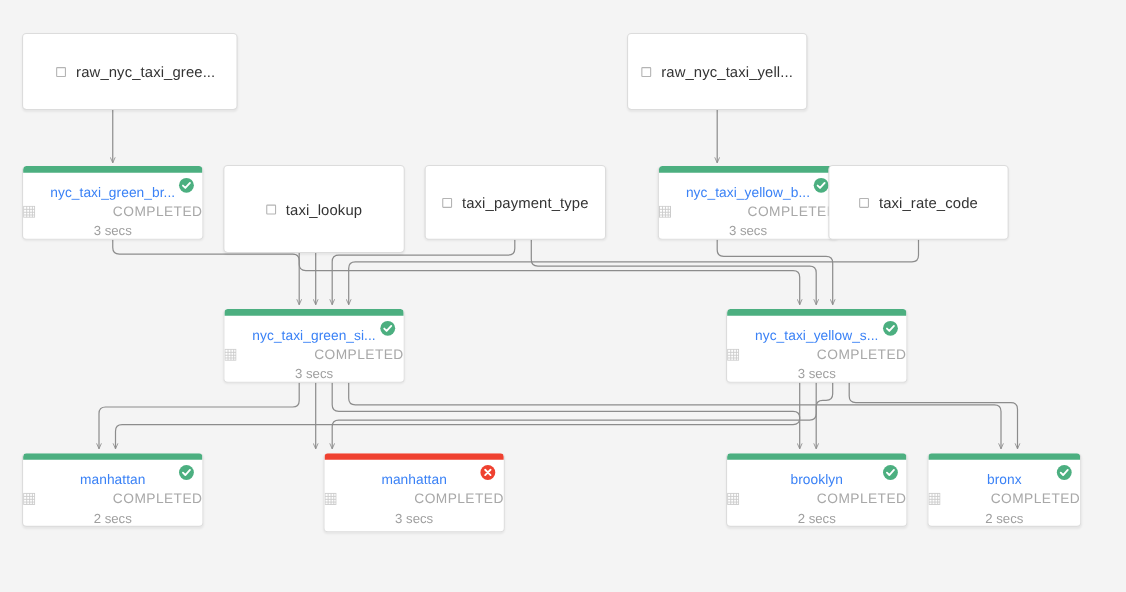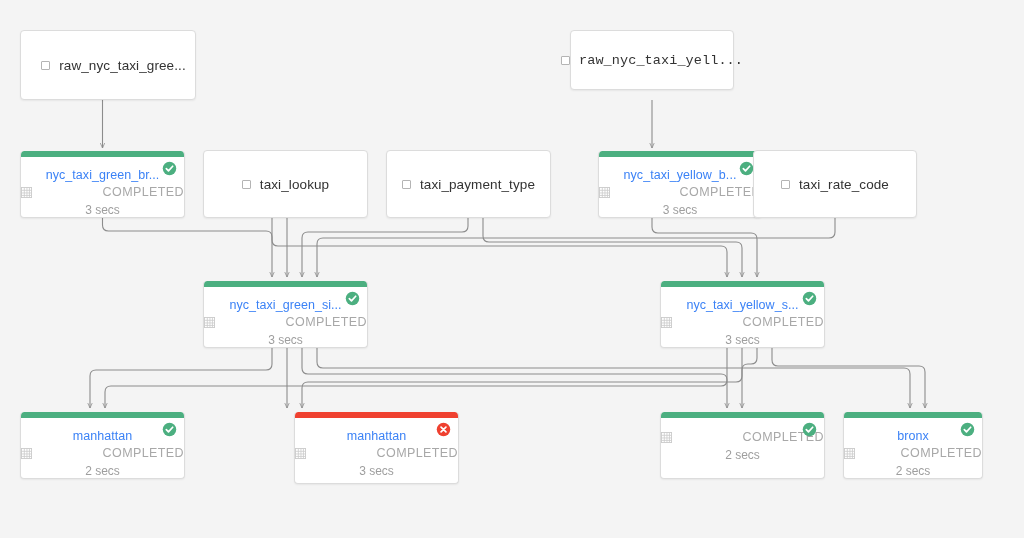--- a/index.html
+++ b/index.html
@@ -161,27 +161,27 @@
 
       <path d="M 742 348 L 742 376 Q 742 382 736 382 L 308 382 Q 302 382 302 388 L 302 408"></path>
 
       <path d="M 757 348 L 757 358 Q 757 364 751 364 L 748 364 Q 742 364 742 370 L 742 408"></path>
 
       <path d="M 772 348 L 772 360 Q 772 366 778 366 L 919 366 Q 925 366 925 372 L 925 408"></path>
     </g>
   </svg>
 
   <div id="node-layer">
-      <div class="node source" style="left: 20px; top: 30px; width: 176px; height: 70px; padding-left: 11px;">
+      <div class="node source" style="left: 20px; top: 30px; width: 196px; height: 70px; padding-left: 11px;">
         <div class="src-inner">
           <span class="sq-icon"></span>
           <span class="src-label">raw_nyc_taxi_gree...</span>
         </div>
       </div>
-      <div class="node source" style="left: 570px; top: 30px; width: 164px; height: 60px; font-family: Liberation Mono, monospace;">
+      <div class="node source" style="left: 570px; top: 30px; width: 164px; height: 70px;">
         <div class="src-inner">
           <span class="sq-icon"></span>
           <span class="src-label">raw_nyc_taxi_yell...</span>
         </div>
       </div>
       <div class="node model" style="left: 20px; top: 151px; width: 165px; height: 67px;">
         <div class="topbar" style="background: rgb(76, 175, 128);"></div>
         <div class="model-body">
           <svg class="status-badge" viewBox="0 0 16 16">
             <circle cx="8" cy="8" r="7.2" fill="#4caf80"></circle>
@@ -196,21 +196,21 @@
               <line x1="0.5" y1="9.2" x2="11.5" y2="9.2" stroke="#c2c2c2" stroke-width="0.9"></line>
               <line x1="3.6" y1="0.5" x2="3.6" y2="11.5" stroke="#c2c2c2" stroke-width="0.9"></line>
               <line x1="6.5" y1="0.5" x2="6.5" y2="11.5" stroke="#c2c2c2" stroke-width="0.9"></line>
               <line x1="9.2" y1="0.5" x2="9.2" y2="11.5" stroke="#c2c2c2" stroke-width="0.9"></line>
             </svg>
             <span class="model-status">COMPLETED</span>
           </div>
           <div class="model-duration">3 secs</div>
         </div>
       </div>
-      <div class="node source" style="left: 203px; top: 150px; width: 165px; height: 68px;">
+      <div class="node source" style="left: 203px; top: 150px; width: 165px; height: 80px;">
         <div class="src-inner">
           <span class="sq-icon"></span>
           <span class="src-label">taxi_lookup</span>
         </div>
       </div>
       <div class="node source" style="left: 386px; top: 150px; width: 165px; height: 68px;">
         <div class="src-inner">
           <span class="sq-icon"></span>
           <span class="src-label">taxi_payment_type</span>
         </div>
@@ -336,20 +336,21 @@
           <div class="model-duration">3 secs</div>
         </div>
       </div>
       <div class="node model" style="left: 660px; top: 412px; width: 165px; height: 67px;">
         <div class="topbar" style="background: rgb(76, 175, 128);"></div>
         <div class="model-body">
           <svg class="status-badge" viewBox="0 0 16 16">
             <circle cx="8" cy="8" r="7.2" fill="#4caf80"></circle>
             <path d="M4.6 8.2 L6.9 10.5 L11.4 5.6" fill="none" stroke="#ffffff" stroke-width="1.8" stroke-linecap="round" stroke-linejoin="round"></path>
           </svg>
+          <div class="model-title">brooklyn</div>
           <div class="model-statusrow">
             <svg class="grid-icon" viewBox="0 0 12 12">
               <rect x="0.5" y="0.5" width="11" height="11" fill="none" stroke="#c2c2c2" stroke-width="1"></rect>
               <line x1="0.5" y1="3.6" x2="11.5" y2="3.6" stroke="#c2c2c2" stroke-width="0.9"></line>
               <line x1="0.5" y1="6.5" x2="11.5" y2="6.5" stroke="#c2c2c2" stroke-width="0.9"></line>
               <line x1="0.5" y1="9.2" x2="11.5" y2="9.2" stroke="#c2c2c2" stroke-width="0.9"></line>
               <line x1="3.6" y1="0.5" x2="3.6" y2="11.5" stroke="#c2c2c2" stroke-width="0.9"></line>
               <line x1="6.5" y1="0.5" x2="6.5" y2="11.5" stroke="#c2c2c2" stroke-width="0.9"></line>
               <line x1="9.2" y1="0.5" x2="9.2" y2="11.5" stroke="#c2c2c2" stroke-width="0.9"></line>
             </svg>

